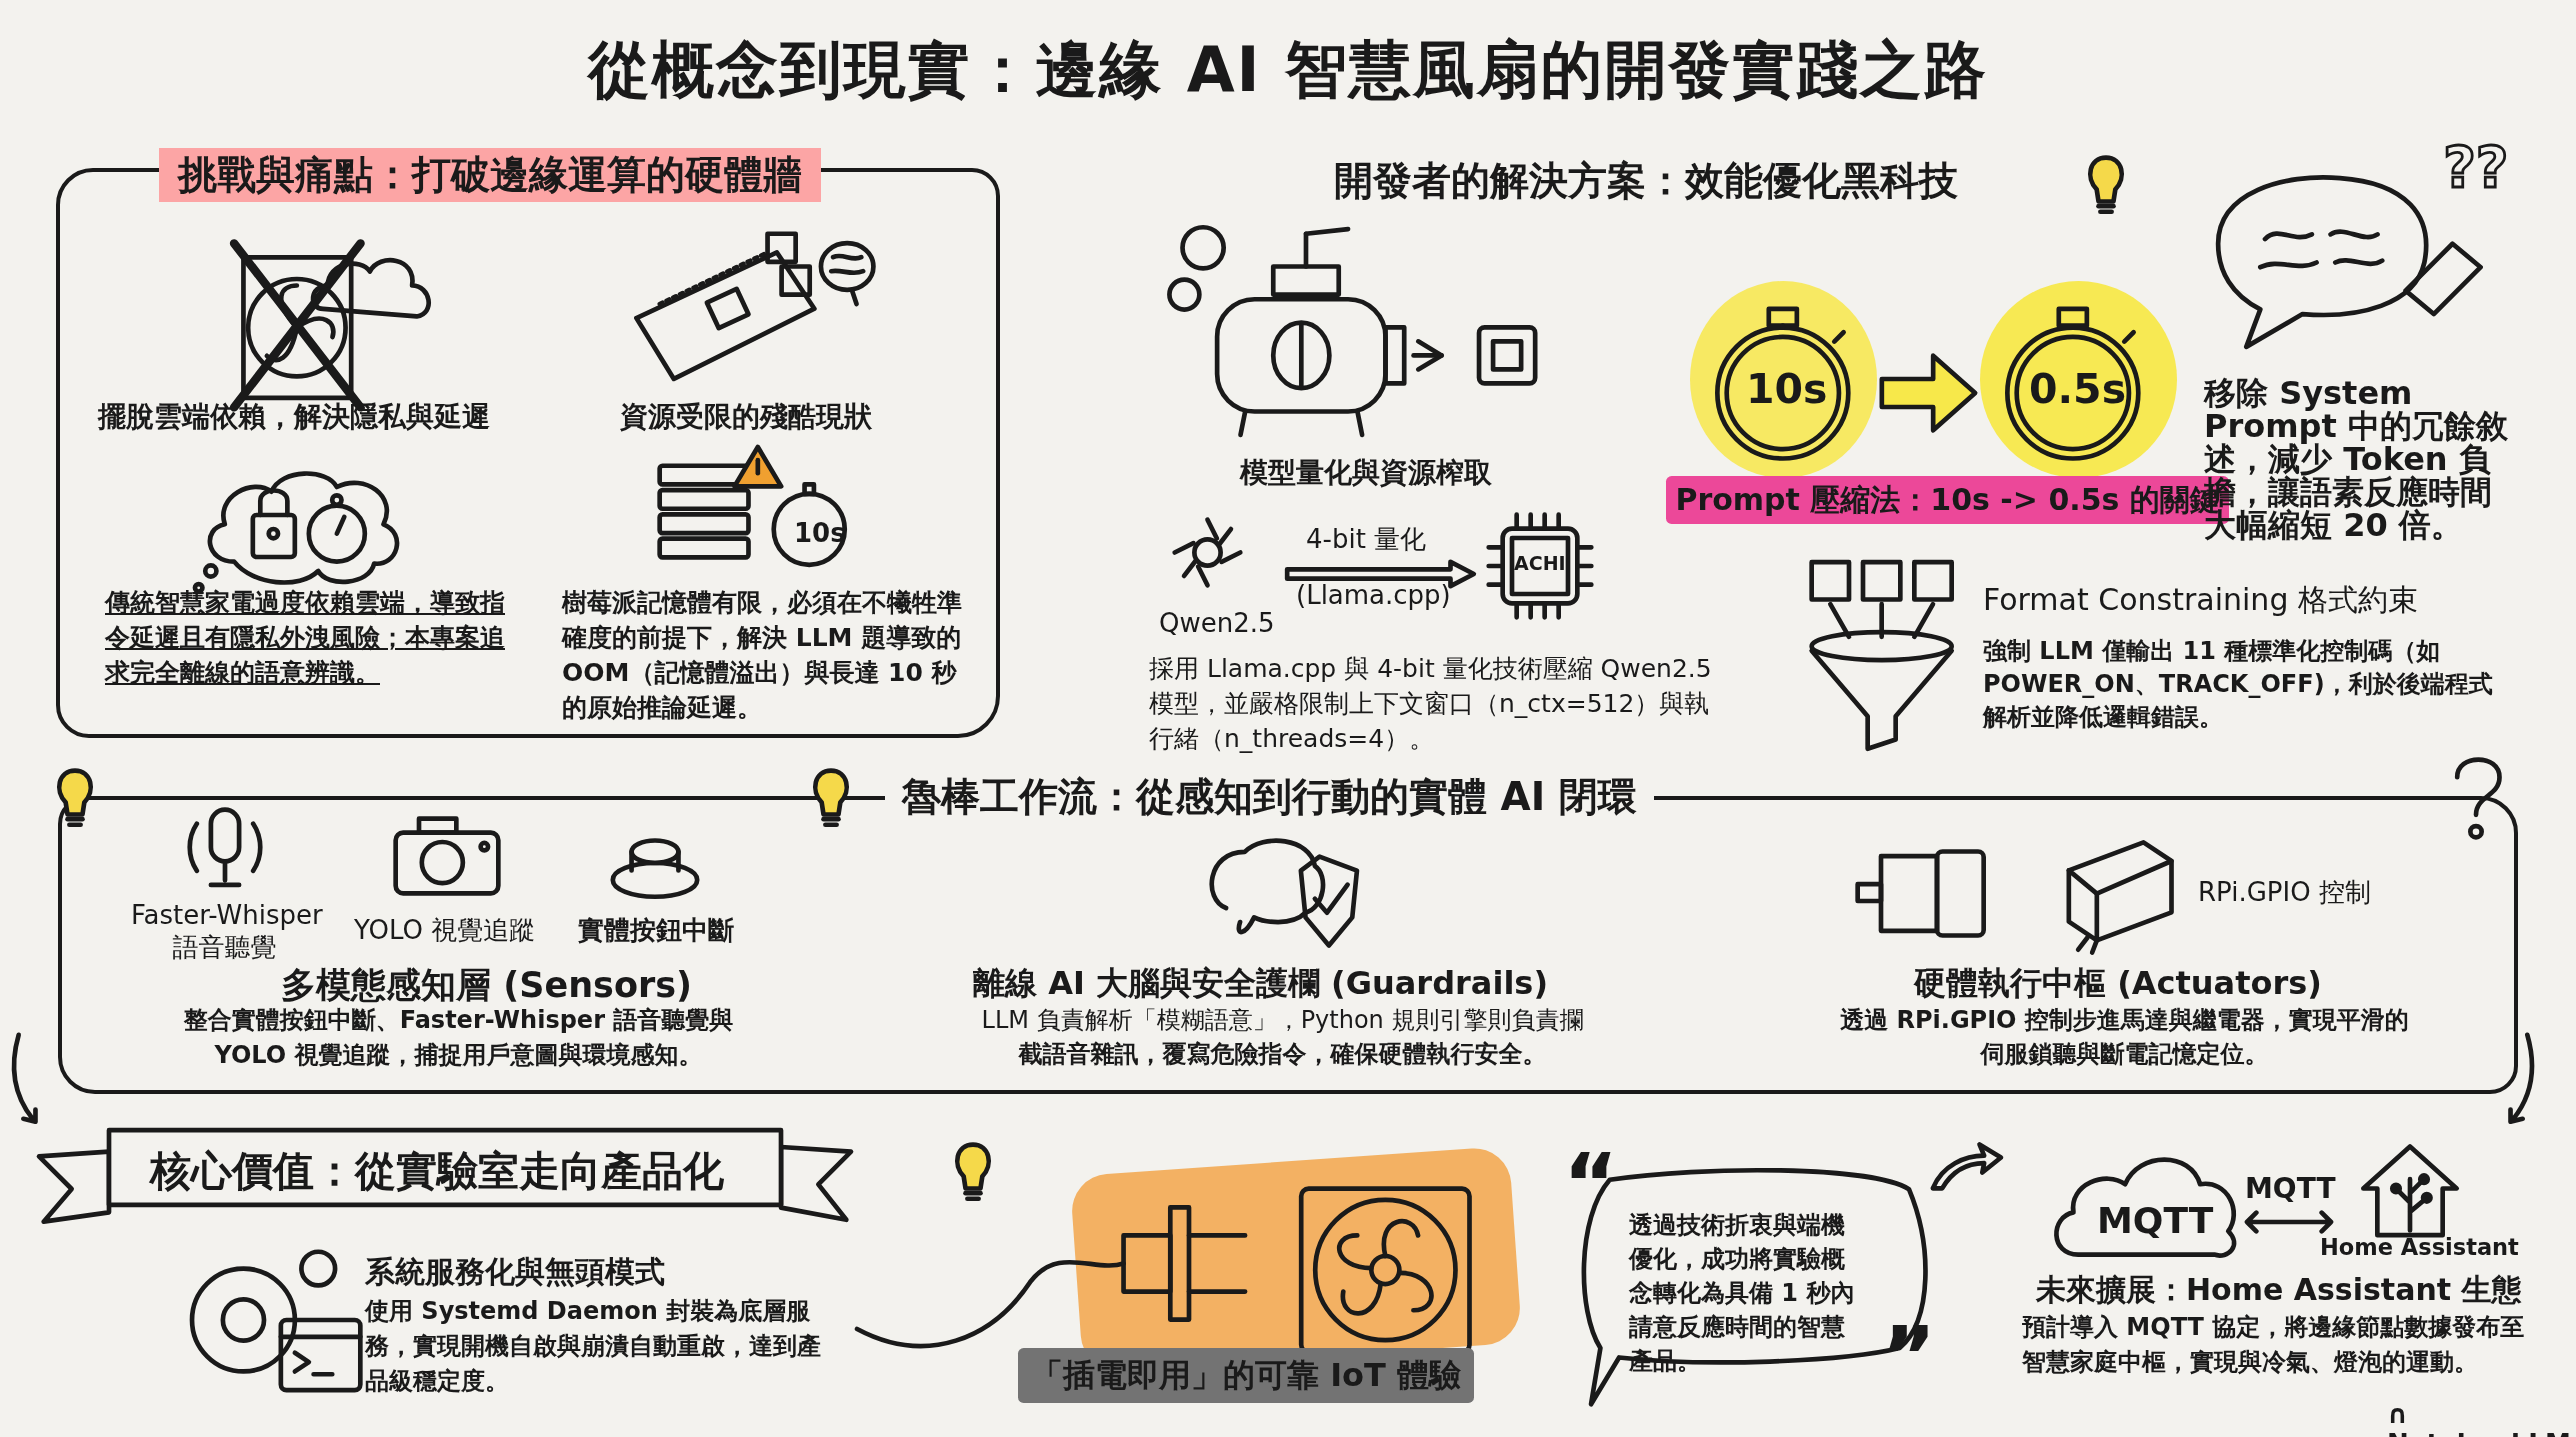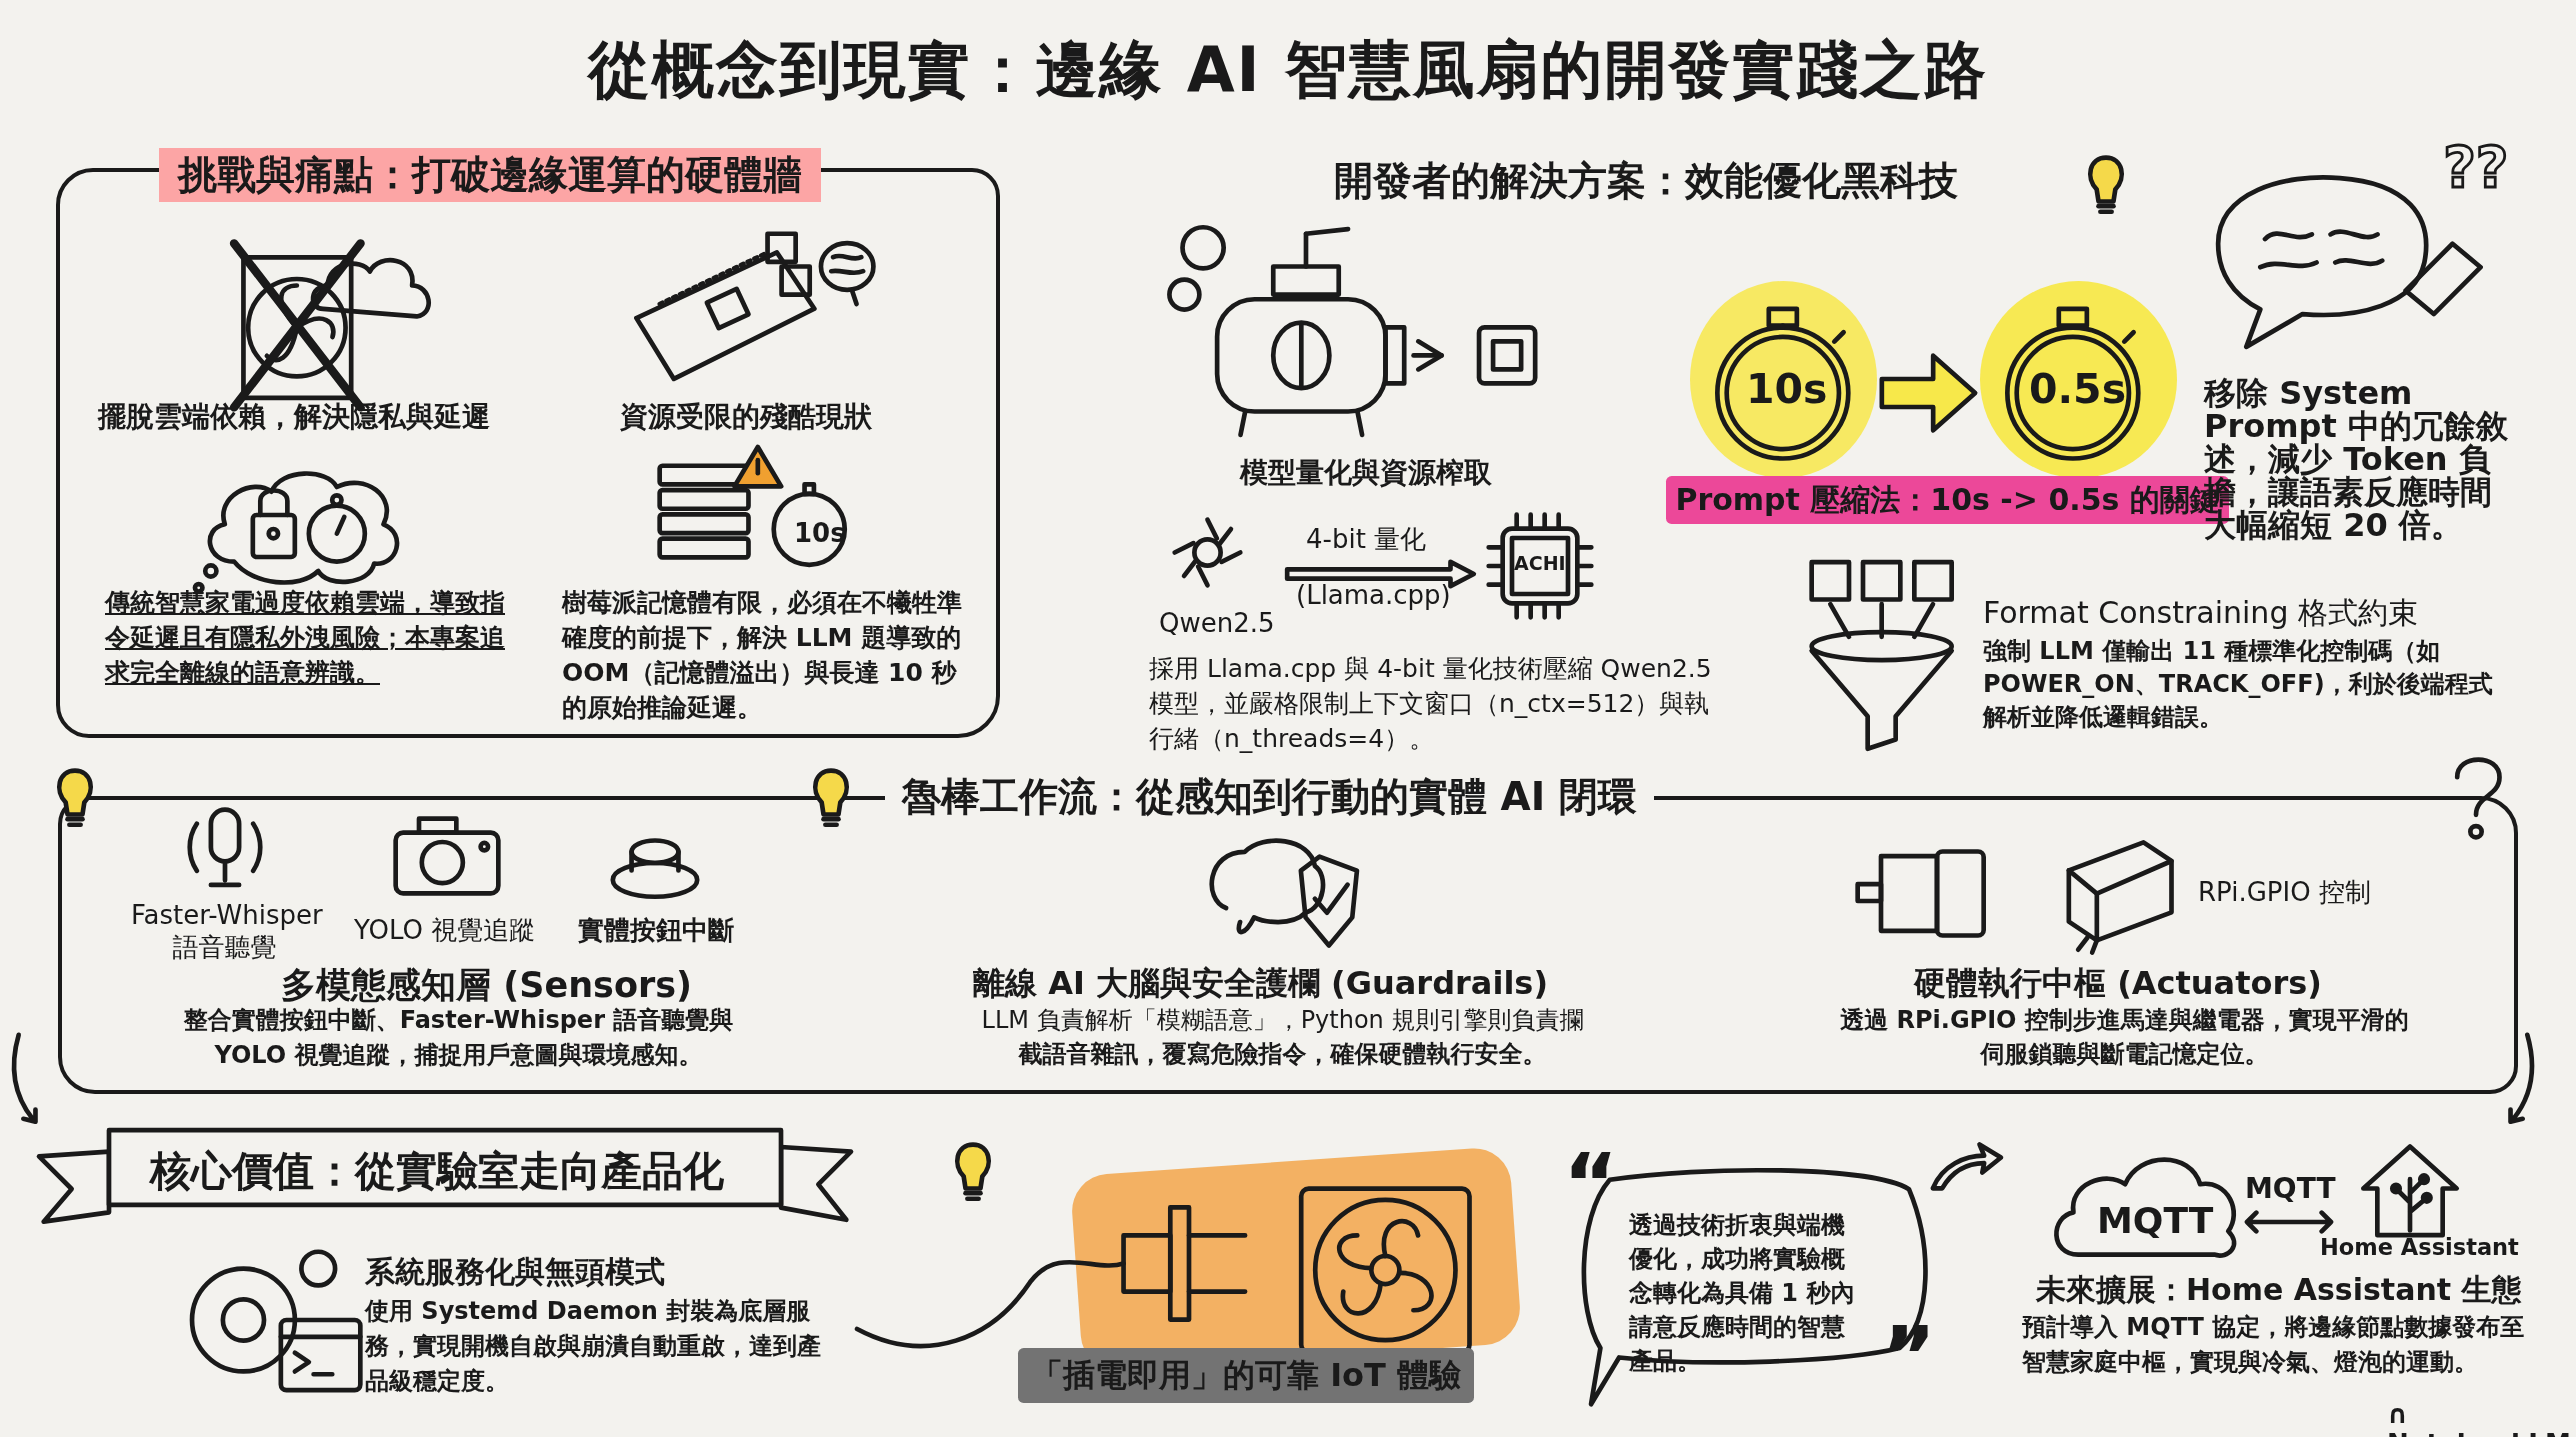--- a/index.html
+++ b/index.html
@@ -162,21 +162,21 @@
 <div class="abs body-txt" style="left:2204px; top:377px; width:309px; font-size:32px; line-height:33px;">移除 System Prompt 中的冗餘敘述，減少 Token 負擔，讓語素反應時間大幅縮短 20 倍。</div>
 
 <svg class="ic" style="left:1807px; top:557px;" width="168" height="197" viewBox="0 0 180 210">
   <rect x="5" y="5" width="40" height="40"></rect>
     <rect x="60" y="5" width="40" height="40"></rect>
     <rect x="115" y="5" width="40" height="40"></rect>
   <path d="M25 50 L45 85 M80 50 L80 85 M135 50 L115 85"></path>
   <ellipse cx="80" cy="95" rx="75" ry="15"></ellipse>
   <path d="M5 100 L65 170 V205 L95 195 V170 L155 100"></path>
 </svg>
-<div class="abs sub" style="left:1983px; top:593px; font-size:30px; font-weight:normal;">Format Constraining 格式約束</div>
+<div class="abs sub" style="left:1983px; top:580px; font-size:30px; font-weight:normal;">Format Constraining 格式約束</div>
 <div class="abs body-txt" style="left:1983px; top:635px; width:524px; font-size:24px; line-height:33px;">強制 LLM 僅輸出 11 種標準化控制碼（如 POWER_ON、TRACK_OFF)，利於後端程式解析並降低邏輯錯誤。</div>
 
 <div class="frame" style="left:58px; top:796px; width:2452px; height:290px; border-radius:28px 37px 28px 37px;"></div>
 <svg class="ic" style="left:47px; top:763px;" width="56" height="75" viewBox="0 0 60 80">
   <path d="M30 8 C12 8 8 30 20 42 L22 55 H38 L40 42 C52 30 48 8 30 8 Z" style="fill:#f5d94a"></path>
   <line x1="22" y1="60" x2="38" y2="60"></line>
     <line x1="24" y1="66" x2="36" y2="66"></line>
 </svg>
 <svg class="ic" style="left:803px; top:763px;" width="56" height="75" viewBox="0 0 60 80">
   <path d="M30 8 C12 8 8 30 20 42 L22 55 H38 L40 42 C52 30 48 8 30 8 Z" style="fill:#f5d94a"></path>

